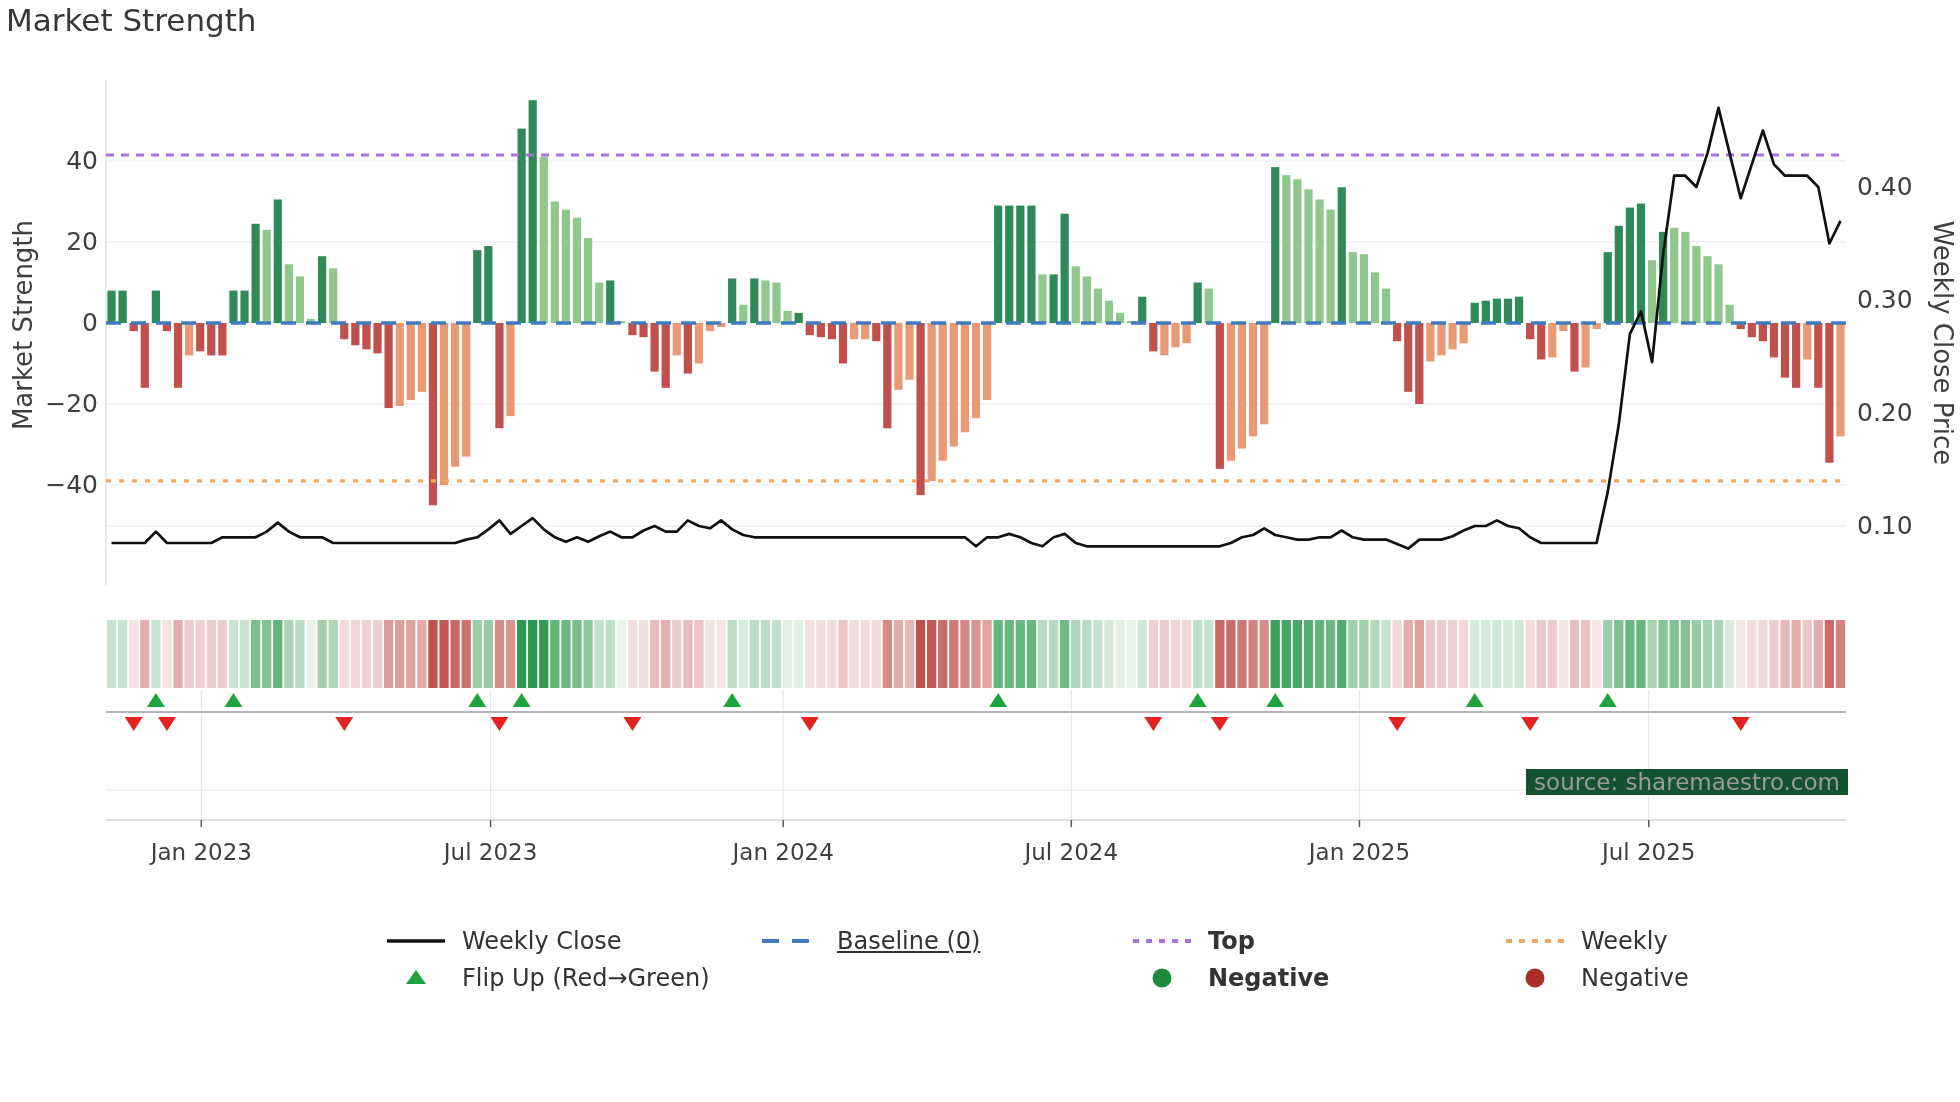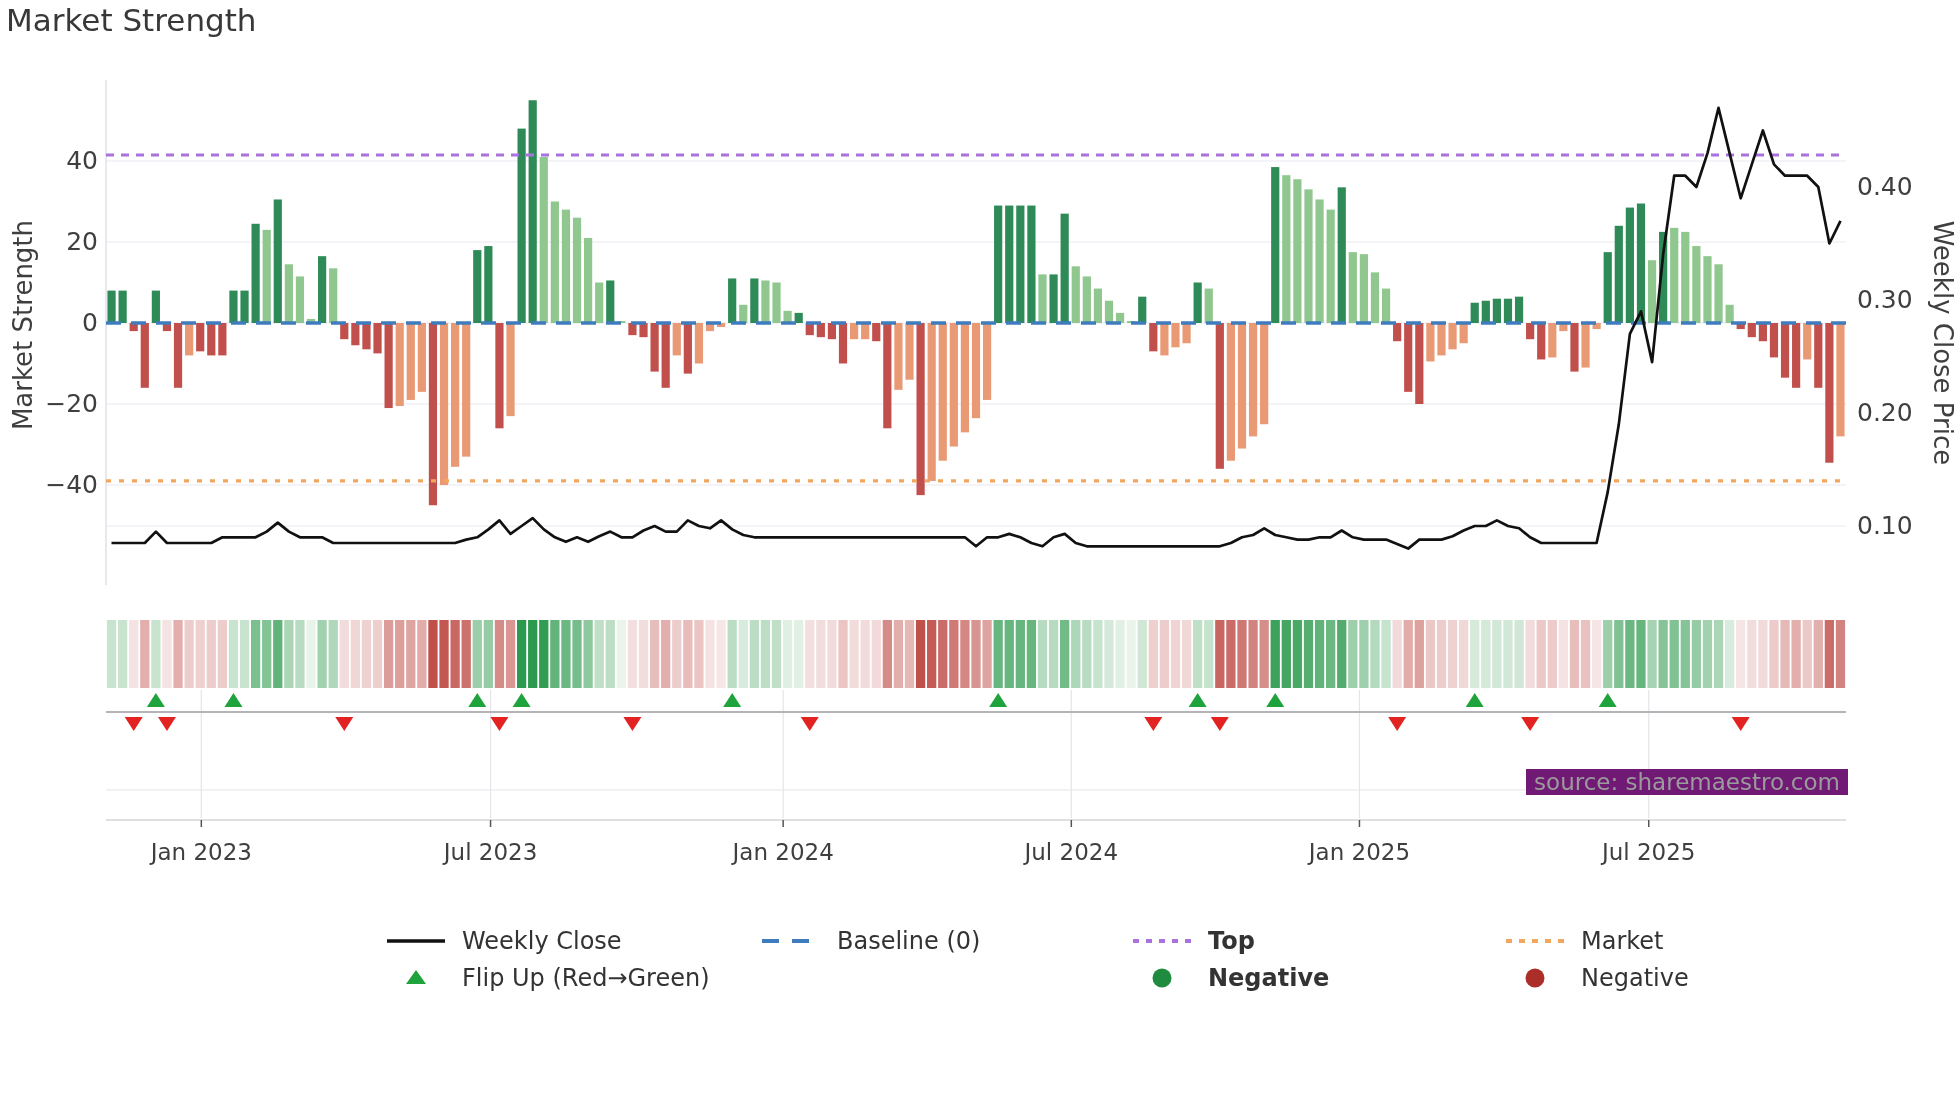--- a/index.html
+++ b/index.html
@@ -5,25 +5,25 @@
   html,body{margin:0;padding:0;background:#ffffff;}
   body{width:1960px;height:1102px;position:relative;overflow:hidden;
        font-family:"DejaVu Sans","Liberation Sans",sans-serif;}
   .fig{position:absolute;inset:0;}
   .title{position:absolute;left:6px;top:2px;font-size:31px;color:#383838;}
   .axlabel{position:absolute;font-size:26px;color:#3f3f3f;width:260px;text-align:center;}
   .axlabel.left{left:-107px;top:310px;transform:rotate(-90deg);}
   .axlabel.right{left:1813px;top:328px;transform:rotate(90deg);}
   #chart{position:absolute;left:0;top:0;}
   .source{position:absolute;top:769px;right:112px;font-size:23px;color:#9b9b9b;
-          background:#701a75;padding:0 8px;}
+          background:#14532d;padding:0 8px;}
   .lgi{position:absolute;display:flex;align-items:center;gap:13px;font-size:24px;color:#333333;height:28px;}
   .lgi svg{flex:0 0 auto;display:block;}
   .r1{top:927px;} .r2{top:964px;text-align:center;}
-  .c1{left:385px;} .c2{left:760px;} .c3{left:1131px;font-weight:bold;} .c4{left:1504px;}
+  .c1{left:385px;} .c2{left:760px;text-decoration:underline;} .c3{left:1131px;font-weight:bold;} .c4{left:1504px;}
 </style>
 </head>
 <body>
 
 <div class="fig">
 
   <div class="title">Market Strength</div>
 
   <div class="axlabel left">Market Strength</div>
   <div class="axlabel right">Weekly Close Price</div>
@@ -440,21 +440,21 @@
   <div class="lgi r1 c3">
     <svg width="64" height="20">
       <line x1="2" y1="10" x2="60" y2="10" stroke="#a873dd" stroke-width="4" stroke-dasharray="6 7"></line>
       </svg>
     <span>Top</span>
   </div>
   <div class="lgi r1 c4">
     <svg width="64" height="20">
       <line x1="2" y1="10" x2="60" y2="10" stroke="#f2a760" stroke-width="4" stroke-dasharray="6 7"></line>
       </svg>
-    <span>Market</span>
+    <span>Weekly</span>
   </div>
 
   <div class="lgi r2 c1">
     <svg width="64" height="22">
       <polygon points="21,17 41,17 31,3" fill="#1fa33c"></polygon>
       </svg>
     <span>Flip Up (Red→Green)</span>
   </div>
   <div class="lgi r2 c3">
     <svg width="64" height="22">

